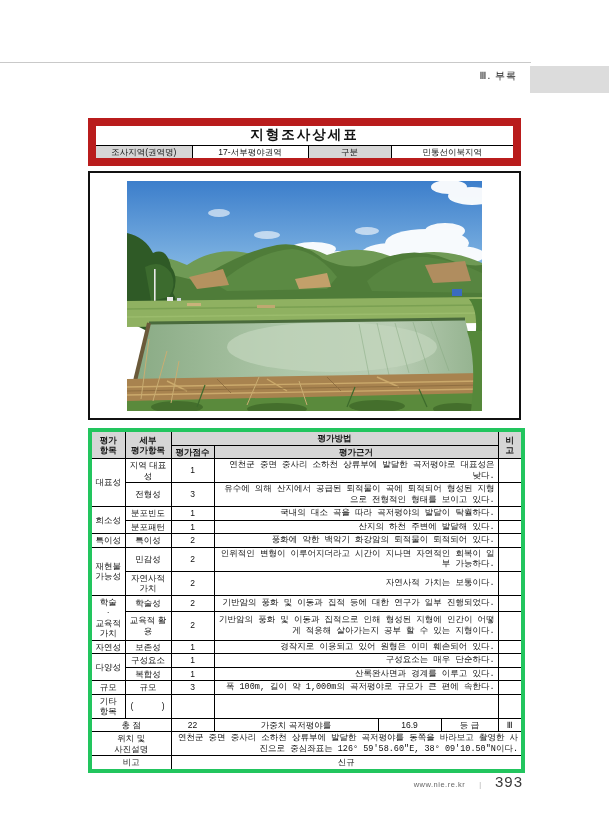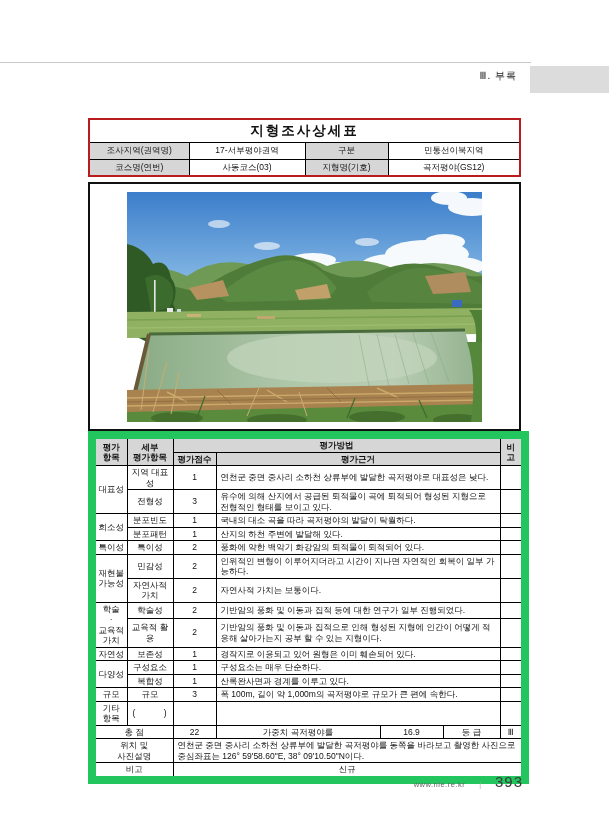--- a/index.html
+++ b/index.html
@@ -11,31 +11,31 @@
   .section-label { position:absolute; top:69px; right:92px; font-size:10px; color:#222; letter-spacing:1px; }
   .section-tab { position:absolute; top:66px; right:0; width:79px; height:27px; background:#dcdcdc; }
 
   .content { position:absolute; left:88px; top:118px; width:433px; }
 
   table { border-collapse:collapse; width:433px; table-layout:fixed; }
   td, th { border:1px solid #000; font-weight:normal; text-align:center; vertical-align:middle;
            font-size:8.5px; line-height:10.5px; padding:1px 2px; overflow:hidden; }
   .gray { background:#d6d6d6; }
   .pre { white-space:pre-line; }
-  .left { text-align:left; padding-left:4px; padding-right:3px; }
-
-  .info-table { border:2px solid #b91c1c; }
+  .left { text-align:right; padding-left:4px; padding-right:3px;font-family:Liberation Mono, monospace; }
+
+  .info-table { border:8px solid #b91c1c; }
   .info-table .title-cell { font-size:13.5px; font-weight:bold; height:23px; letter-spacing:2px; }
   .info-table td { height:17px; }
 
   .photo-box { margin-top:5px; width:433px; height:249px; border:2px solid #111;
                display:flex; align-items:center; justify-content:center; background:#fff; }
   .photo-box svg { width:355px; height:230px; display:block; }
 
-  .eval-table { border:8px solid #22c55e; }
+  .eval-table { margin-top:8px; border:4px solid #22c55e; }
   .eval-table th { background:#d6d6d6; font-weight:bold; }
   .eval-table .hh { height:13px; }
   .r1 { height:13px; }
   .r2 { height:24px; }
   .score-cell { letter-spacing:0; }
   .paren { white-space:pre; text-align:left; padding-left:5px; }
   .loc-row td { height:22px; }
   .last-row td { height:14px; }
 
   
@@ -64,26 +64,20 @@
         </colgroup>
       <tbody>
           <tr>
         <td class="title-cell" colspan="4">지형조사상세표</td>
       </tr>
       <tr>
         <td class="gray">조사지역(권역명)</td>
         <td>17-서부평야권역</td>
         <td class="gray">구분</td>
         <td>민통선이북지역</td>
-      </tr>
-      <tr>
-        <td class="gray">코스명(연번)</td>
-        <td>사동코스(03)</td>
-        <td class="gray">지형명(기호)</td>
-        <td>곡저평야(GS12)</td>
       </tr>
     </tbody>
       </table>
 
     <div class="photo-box">
       <svg viewBox="0 0 355 230" preserveAspectRatio="none">
         <defs>
           <linearGradient id="sky" x1="0" y1="0" x2="0" y2="1">
             <stop offset="0" stop-color="#3c7ecb"></stop>
               <stop offset="1" stop-color="#9ccbec"></stop>

